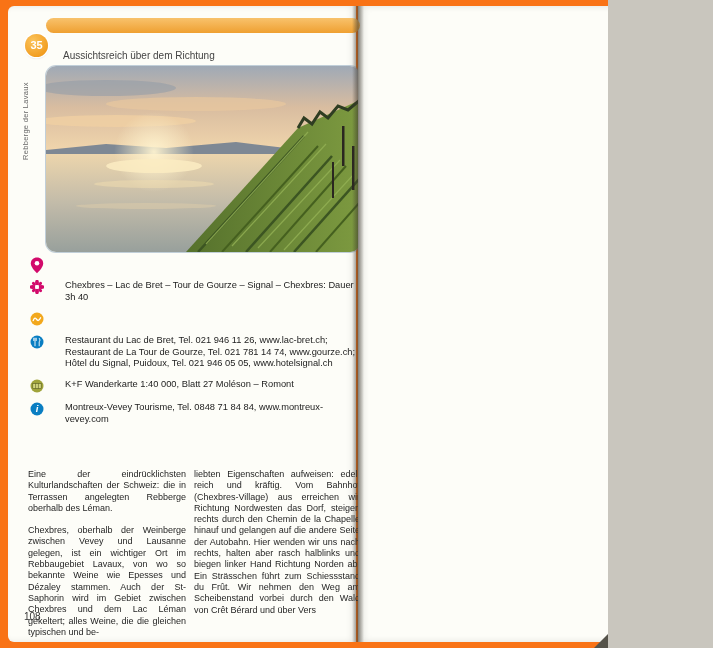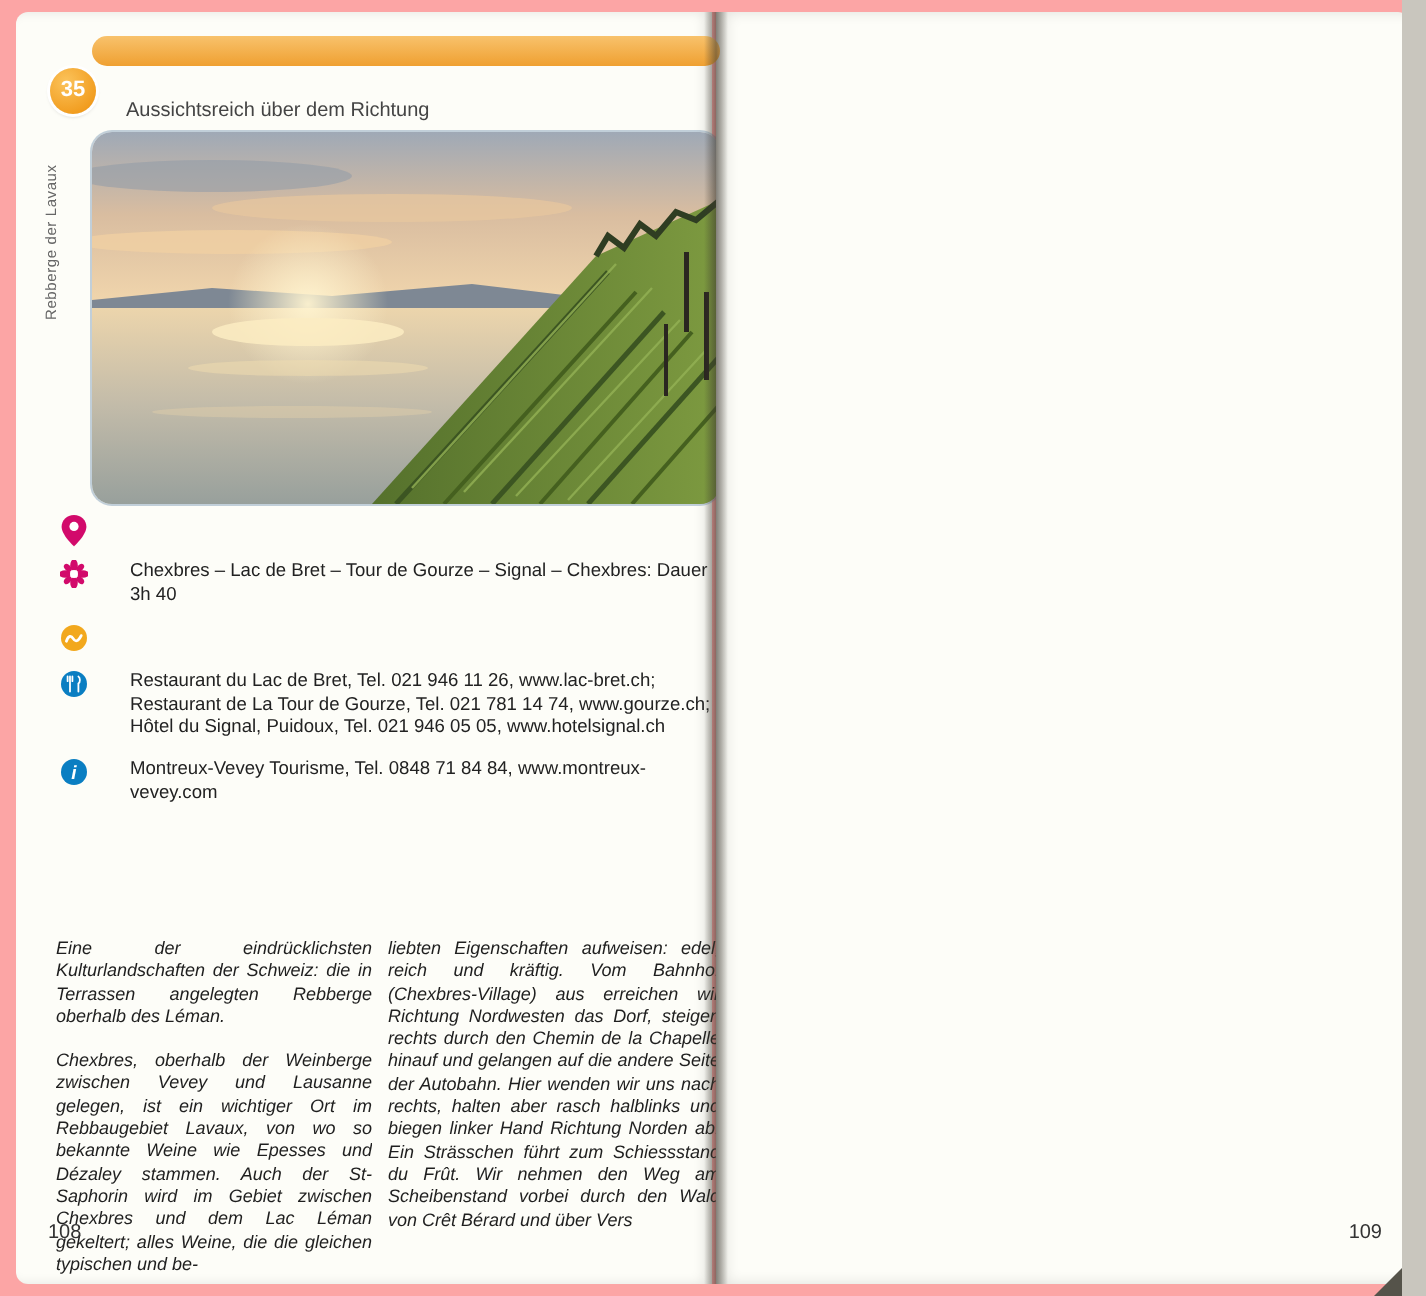--- a/index.html
+++ b/index.html
@@ -1,16 +1,16 @@
 <!DOCTYPE html>
 <html><head>
 <meta charset="utf-8">
 <style>
   html,body{margin:0;padding:0;background:#c9c6be;font-family:"Liberation Sans",sans-serif;}
-  .spread{position:relative;width:701px;height:648px;background:#fca5a5;overflow:hidden;}
+  .spread{position:relative;width:608px;height:648px;background:#f97316;overflow:hidden;}
   .page{position:absolute;top:6px;bottom:6px;background:#fdfdf8;}
   .page-left{left:8px;width:348px;border-radius:6px 0 0 6px;box-shadow:inset -4px 0 6px rgba(0,0,0,.10);}
   .page-right{left:358px;width:347px;border-radius:0 6px 6px 0;box-shadow:inset 5px 0 7px rgba(0,0,0,.12);}
   .gutter{position:absolute;left:352px;top:6px;bottom:6px;width:12px;background:linear-gradient(to right,rgba(0,0,0,0) 0%,rgba(60,55,45,.55) 48%,rgba(60,55,45,.55) 52%,rgba(0,0,0,0) 100%);z-index:5;}
   .topbar{position:absolute;top:12px;height:15px;border-radius:9px;background:linear-gradient(#f8c26c,#efa031);z-index:2;}
   .topbar-left{left:38px;width:314px;}
   .badge{position:absolute;width:23px;height:23px;border-radius:50%;background:radial-gradient(circle at 35% 30%,#fbc35b,#ee8f0a);color:#fff;font-weight:bold;font-size:11px;line-height:23px;text-align:center;box-shadow:0 0 0 1.5px #fff,0 1px 2px rgba(0,0,0,.25);z-index:3;}
   .badge-left{left:17px;top:28px;}
   .title{position:absolute;left:55px;top:27px;font-size:15px;font-weight:bold;color:#ee8b00;letter-spacing:.2px;}
   .subtitle{position:absolute;left:55px;top:44px;font-size:10px;color:#444;}
@@ -18,21 +18,21 @@
   .photo-caption{position:absolute;left:13px;top:154px;transform:rotate(-90deg);transform-origin:0 0;white-space:nowrap;font-size:7.5px;color:#666;letter-spacing:.3px;}
   .info-block{position:absolute;left:20px;top:251px;width:332px;}
   .info-row{position:relative;padding-left:37px;margin-bottom:9px;min-height:14px;}
   .info-row.tight{margin-bottom:2px;}
   .info-icon{position:absolute;left:2px;top:0;width:14px;height:16px;}
   .info-text{font-size:9.3px;line-height:11.6px;color:#222;text-align:left;}
   .body-col{position:absolute;top:463px;height:172px;overflow:hidden;font-size:9px;line-height:11.3px;color:#1f1f1f;text-align:justify;}
   .col1{left:20px;width:158px;}
   .col2{left:186px;width:166px;}
   .col1 .intro{margin:0 0 11px 0;}
-  .col1 p,.col2 p{margin:0;font-style:italic;}
+  .col1 p,.col2 p{margin:0;}
   .pagenum{position:absolute;bottom:20px;font-size:10px;color:#333;}
   .pagenum-left{left:16px;}
   .pagenum-right{right:14px;text-align:right;}
   .corner-curl{position:absolute;right:0;bottom:0;width:0;height:0;border-style:solid;border-width:0 0 14px 14px;border-color:transparent transparent #55534a transparent;z-index:6;}
   svg text{font-family:"Liberation Sans",sans-serif;}
 </style>
 </head>
 <body>
 
 <div class="spread">
@@ -134,20 +134,30 @@
               <circle cx="7" cy="7" r="6.5" fill="#0a7ec2"></circle>
               <path d="M5 3.2 L5 10.8 M3.8 3.2 L3.8 5.6 M6.2 3.2 L6.2 5.6" stroke="#fff" stroke-width="0.9" stroke-linecap="round"></path>
               <path d="M9.2 3.2 C10.2 3.8 10.2 6.2 9.2 6.8 L9.2 10.8" stroke="#fff" stroke-width="0.9" fill="none" stroke-linecap="round"></path>
             </svg>
         </span>
         <div class="info-text">Restaurant du Lac de Bret, Tel. 021 946 11 26, www.lac-bret.ch; Restaurant de La Tour de Gourze, Tel. 021 781 14 74, www.gourze.ch; Hôtel du Signal, Puidoux, Tel. 021 946 05 05, www.hotelsignal.ch</div>
       </div>
       <div class="info-row">
         <span class="info-icon">
           <svg width="14" height="14" viewBox="0 0 14 14">
+              <circle cx="7" cy="7" r="6.5" fill="#a0a43b"></circle>
+              <rect x="2.8" y="4.4" width="8.4" height="5.2" fill="#d3d57e" stroke="#55591c" stroke-width="0.6"></rect>
+              <path d="M5.6 4.4 L5.6 9.6 M8.4 4.4 L8.4 9.6" stroke="#55591c" stroke-width="0.6"></path>
+            </svg>
+        </span>
+        <div class="info-text">K+F Wanderkarte 1:40 000, Blatt 27 Moléson – Romont</div>
+      </div>
+      <div class="info-row">
+        <span class="info-icon">
+          <svg width="14" height="14" viewBox="0 0 14 14">
               <circle cx="7" cy="7" r="6.5" fill="#0a7ec2"></circle>
               <text x="7" y="10.4" text-anchor="middle" font-size="9.5" font-weight="bold" fill="#fff" font-style="italic">i</text>
             </svg>
         </span>
         <div class="info-text">Montreux-Vevey Tourisme, Tel. 0848 71 84 84, www.montreux-vevey.com</div>
       </div>
     </div>
 
     <div class="body-col col1">
       <p class="intro">Eine der eindrücklichsten Kulturlandschaften der Schweiz: die in Terrassen angelegten Rebberge oberhalb des Léman.</p>

